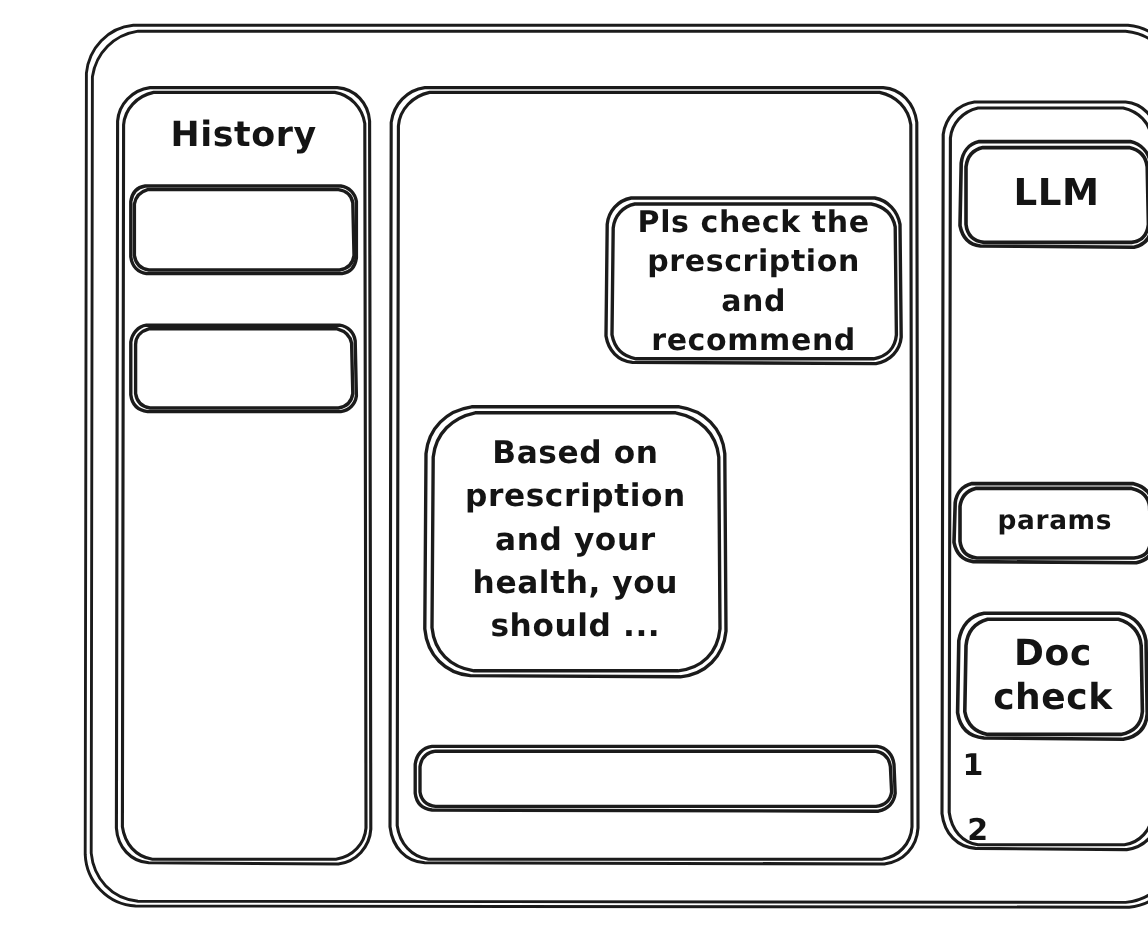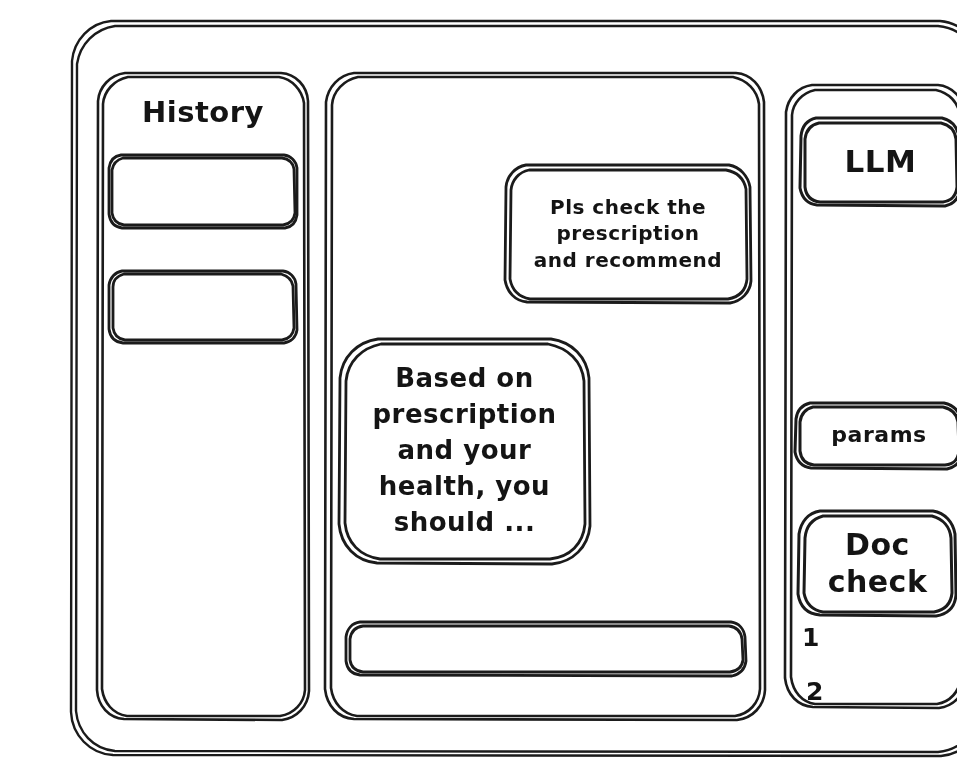--- a/index.html
+++ b/index.html
@@ -111,34 +111,34 @@
   
   .bubble > svg.frame path { stroke-width: 2.8; }
   .bubble-text {
     position: absolute;
     inset: 0;
     display: flex;
     flex-direction: column;
     align-items: center;
     justify-content: center;
     text-align: center;
-    font-size: 20px;
+    font-size: 25px;
     line-height: 1.32;
     padding: 4px 10px;
     box-sizing: border-box;
     white-space: pre-line;
   }
   #bubble-user {
     left: 180px;
     top: 92px;
     width: 250px;
     height: 143px;
   }
   #bubble-agent {
-    left: 13px;
+    left: 28px;
     top: 266px;
     width: 257px;
     height: 230px;
   }
   #bubble-agent .bubble-text { font-size: 26px; line-height: 1.38; }
 
   
   #message-input {
     left: 21px;
     top: 549px;

